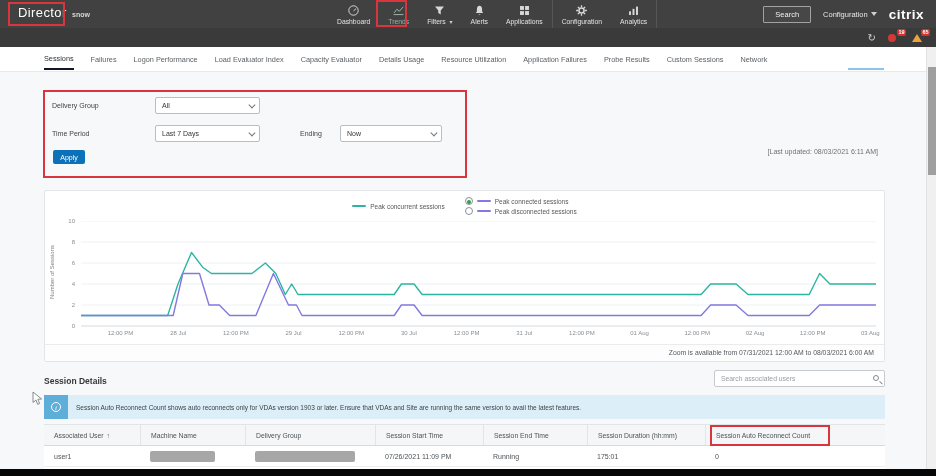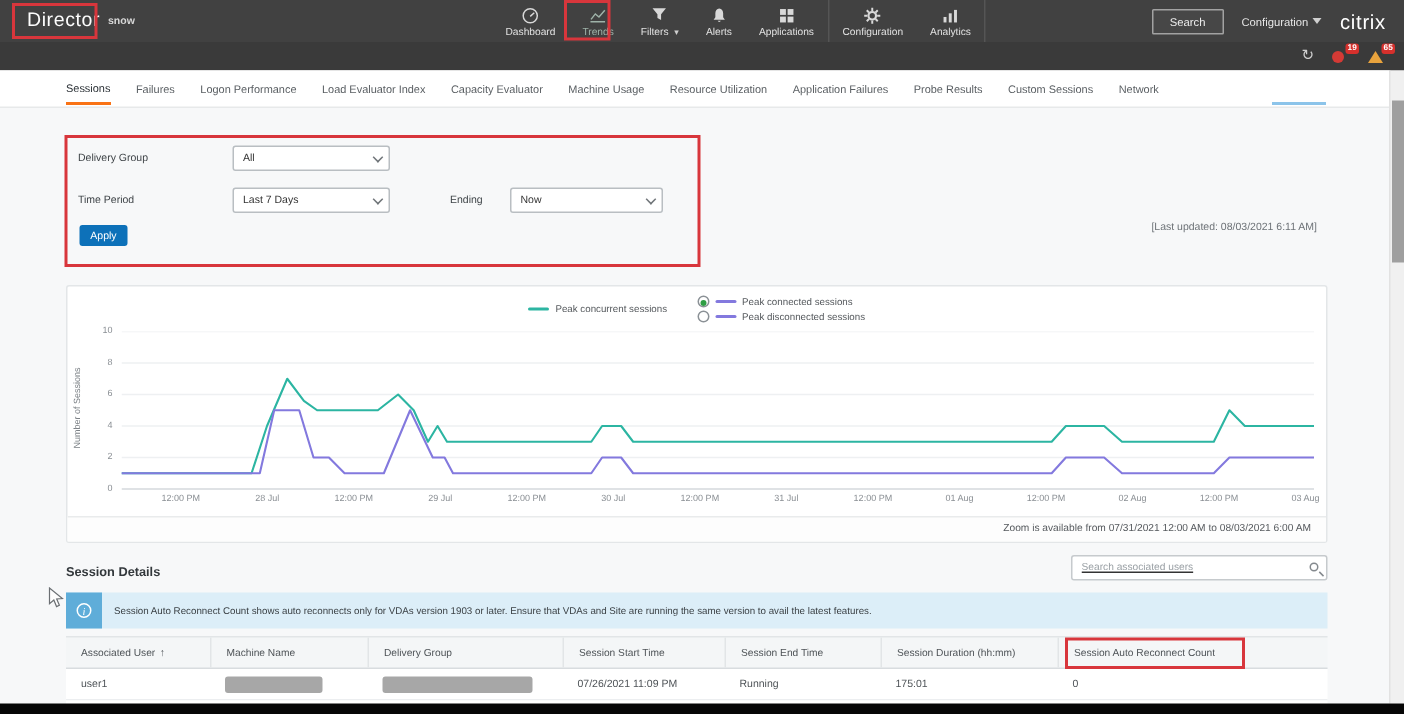--- a/index.html
+++ b/index.html
@@ -16,35 +16,35 @@
   .nav-item .lbl { font-size:6.8px; color:#e2e2e2; margin-top:1px; white-space:nowrap; }
   .nav-item.active .lbl { color:#9fb3a9; }
   .nav-item.active svg path, .nav-item.active svg rect, .nav-item.active svg circle { stroke:#9fb3a9; }
   .nav-item .ico { height:13px; display:flex; align-items:center; }
   .nav-caret { color:#cfcfcf; font-size:6px; margin-left:2px; }
   .nav-divider { width:1px; height:28px; background:#555; }
   .top-right { position:absolute; right:12px; top:0; height:28px; display:flex; align-items:center; gap:12px; }
   .search-btn { background:#474747; border:1px solid #a2a2a2; color:#f0f0f0; font-size:7.5px; padding:3px 11px; border-radius:1px; font-family:inherit; cursor:pointer; }
   .usermenu { color:#e6e6e6; font-size:7.5px; display:flex; align-items:center; gap:3px; cursor:pointer; }
   .caret-down { width:0; height:0; border-left:3px solid transparent; border-right:3px solid transparent; border-top:4px solid #d0d0d0; display:inline-block; }
-  .citrix-logo { color:#ffffff; font-size:13.5px; letter-spacing:.5px; font-weight:400; }
+  .citrix-logo { color:#ffffff; font-size:13.5px; letter-spacing:.5px; font-weight:700; }
 
   .subbar { position:absolute; left:0; top:28px; width:936px; height:19px; background:#3a3a3a; }
   .subbar-right { position:absolute; right:12px; top:0; height:19px; display:flex; align-items:center; gap:12px; }
   .refresh { color:#cfcfcf; font-size:10px; cursor:pointer; line-height:1; }
   .alert-ico { position:relative; width:12px; height:12px; cursor:pointer; }
   .crit-dot { position:absolute; left:0; top:2px; width:8px; height:8px; border-radius:50%; background:#d43a35; }
   .warn-tri { position:absolute; left:0; top:2px; width:0; height:0; border-left:5px solid transparent; border-right:5px solid transparent; border-bottom:8px solid #e8a33d; }
   .badge { position:absolute; right:-6px; top:-3px; background:#d6302c; color:#fff; font-size:5.5px; font-style:normal; font-weight:bold; padding:0 1.5px; border-radius:2px; line-height:7px; }
 
   
   .content { position:absolute; left:0; top:47px; width:926px; height:429px; background:#f7f8f9; }
   .tabbar { position:absolute; left:0; top:0; width:926px; height:25px; background:#fff; border-bottom:1px solid #e7e9ea; display:flex; align-items:center; padding-left:44px; gap:17px; }
   .tab { font-size:7.3px; color:#5a5f63; white-space:nowrap; cursor:pointer; padding:6px 0 5px 0; }
-  .tab.active { color:#2b3136; border-bottom:2px solid #f97316; }
+  .tab.active { color:#2b3136; border-bottom:2px solid #0f172a; }
   .tab-scroll-hint { position:absolute; left:848px; top:21px; width:36px; height:2px; background:#8cc4ea; }
 
   
   .f-label { position:absolute; font-size:7px; color:#3f4448; }
   .dropdown { position:absolute; height:17px; background:#fff; border:1px solid #b9bec2; border-radius:2px; display:flex; align-items:center; justify-content:space-between; padding:0 6px; cursor:pointer; }
   .dropdown .val { font-size:7px; color:#333; }
   .chev { width:4.5px; height:4.5px; border-right:1px solid #707579; border-bottom:1px solid #707579; transform:rotate(45deg) translateY(-1px); }
   .apply-btn { position:absolute; left:53px; top:103px; width:32px; height:14px; background:#0d71b9; color:#fff; border:none; border-radius:2px; font-size:7px; font-family:inherit; cursor:pointer; }
   .last-updated { position:absolute; right:48px; top:101px; font-size:7px; color:#6d7277; }
 
@@ -200,21 +200,21 @@
     </div>
   </div>
 
   <div class="content">
     <div class="tabbar" id="tabbar">
         <span class="tab active">Sessions</span>
         <span class="tab">Failures</span>
         <span class="tab">Logon Performance</span>
         <span class="tab">Load Evaluator Index</span>
         <span class="tab">Capacity Evaluator</span>
-        <span class="tab">Machine Usage</span>
+        <span class="tab">Details Usage</span>
         <span class="tab">Resource Utilization</span>
         <span class="tab">Application Failures</span>
         <span class="tab">Probe Results</span>
         <span class="tab">Custom Sessions</span>
         <span class="tab">Network</span>
       </div>
     <div class="tab-scroll-hint"></div>
 
     <span class="f-label" style="left:52px; top:55px;">Delivery Group</span>
     <div class="dropdown" style="left:155px; top:50px; width:105px;">

